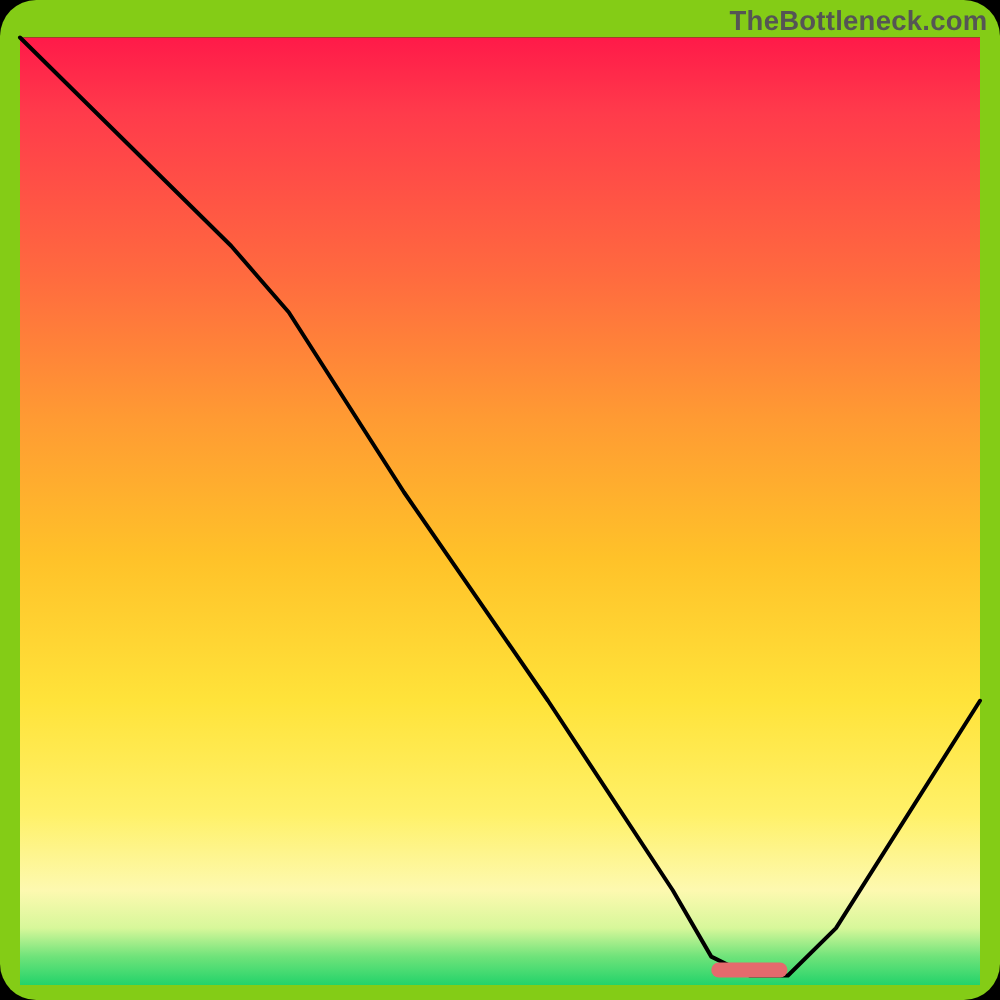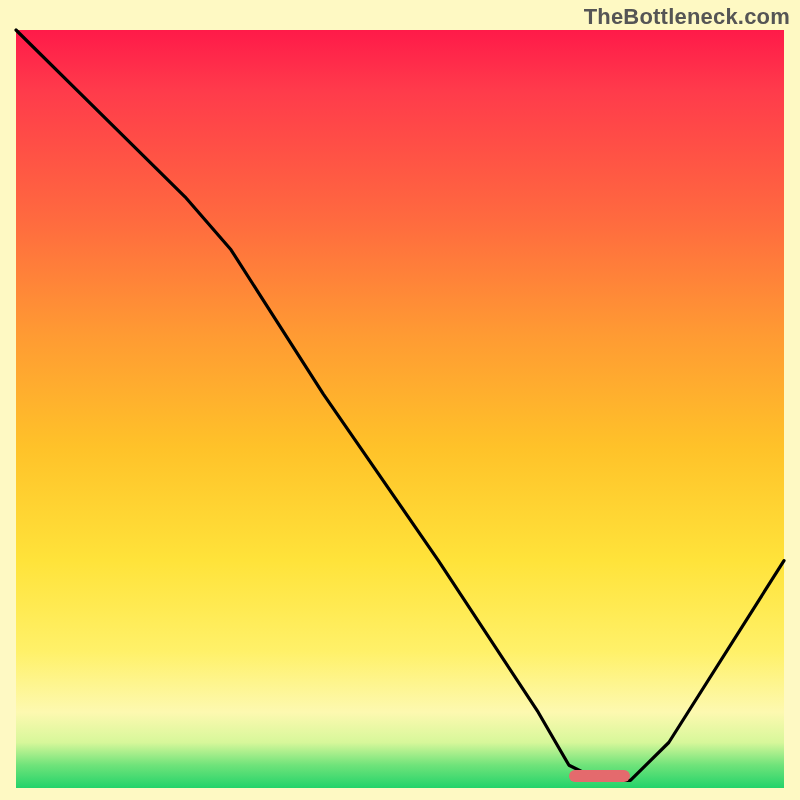--- a/index.html
+++ b/index.html
@@ -8,21 +8,22 @@
     width: 800px;
     height: 800px;
     background: #000;
     font-family: Arial, Helvetica, sans-serif;
     overflow: hidden;
   }
   .frame {
     position: relative;
     width: 800px;
     height: 800px;
-    background: #fef9c3;
+    background: #84cc16;
+    border-radius: 29px;
   }
   .watermark {
     position: absolute;
     top: 4px;
     right: 10px;
     color: #555;
     font-size: 22px;
     font-weight: 600;
     letter-spacing: 0.2px;
     user-select: none;

